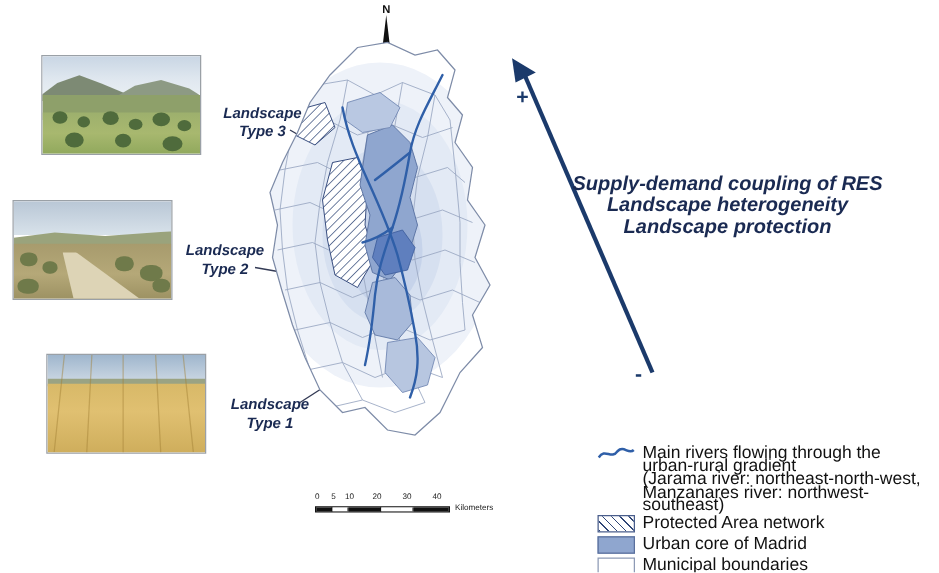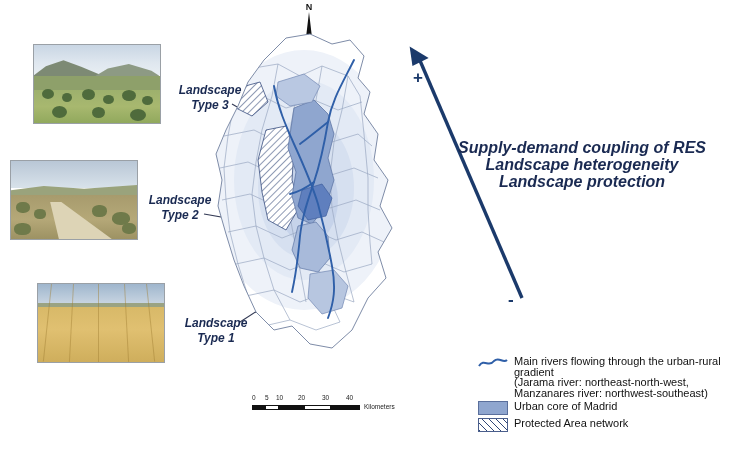--- a/index.html
+++ b/index.html
@@ -159,21 +159,21 @@
 
   
   #legend { left: 478px; top: 356px; width: 268px; }
   .legend-row {
     display: flex; align-items: flex-start; margin-bottom: 3px;
   }
   .legend-sym {
     width: 30px; height: 14px; flex: 0 0 30px; margin-right: 6px; position: relative;
   }
   .legend-text {
-    font-size: 11px; line-height: 10.5px; color: #111; white-space: pre-line;
+    font-size: 14px; line-height: 10.5px; color: #111; white-space: pre-line;
   }
   .sym-river { }
   .sym-urban { background: #8fa6cf; border: 1px solid #5a6f9c; box-sizing: border-box; }
   .sym-protected {
     background: #ffffff; border: 1px solid #4a5e8c; box-sizing: border-box;
     background-image: repeating-linear-gradient(45deg, #2f4676 0 1px, rgba(0,0,0,0) 1px 5px);
   }
   .sym-muni { background: #ffffff; border: 1px solid #8d9ab5; box-sizing: border-box; }
 </style>
 </head>
@@ -363,25 +363,29 @@
         <svg width="30" height="14">
           <path d="M1,10 C6,2 11,12 16,5 C21,0 25,8 29,4" fill="none" stroke="#2f5fa8" stroke-width="2"></path>
         </svg>
       </div>
       <div class="legend-text">Main rivers flowing through the urban-rural gradient
 (Jarama river: northeast-north-west,
 Manzanares river: northwest-southeast)</div>
     </div>
 
     <div class="legend-row">
+      <div class="legend-sym sym-protected"></div>
+      <div class="legend-text">Protected Area network</div>
+    </div>
+
+    <div class="legend-row">
       <div class="legend-sym sym-urban"></div>
       <div class="legend-text">Urban core of Madrid</div>
     </div>
 
     <div class="legend-row">
-      <div class="legend-sym sym-protected"></div>
-      <div class="legend-text">Protected Area network</div>
-    </div>
-
+      <div class="legend-sym sym-muni"></div>
+      <div class="legend-text">Municipal boundaries</div>
+    </div>
 
   </div>
 
 </div>
 
 </body></html>

